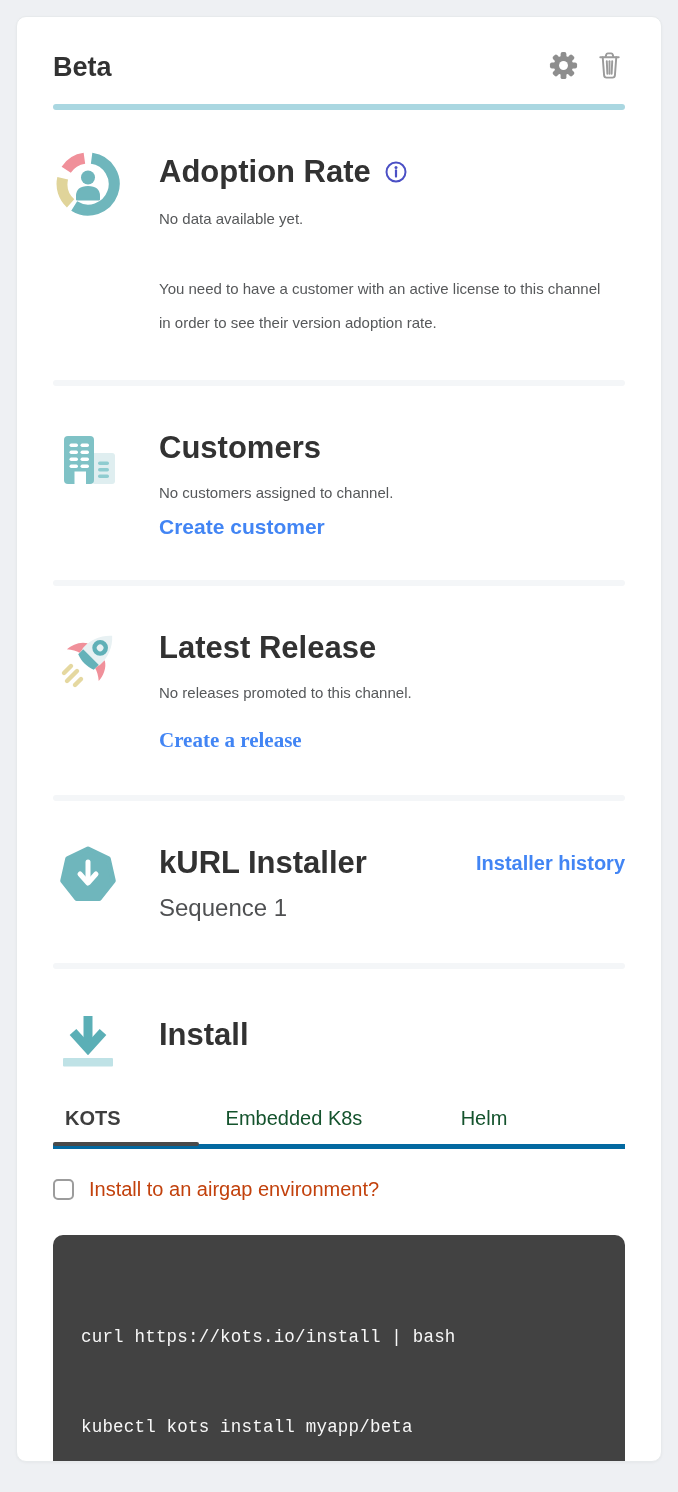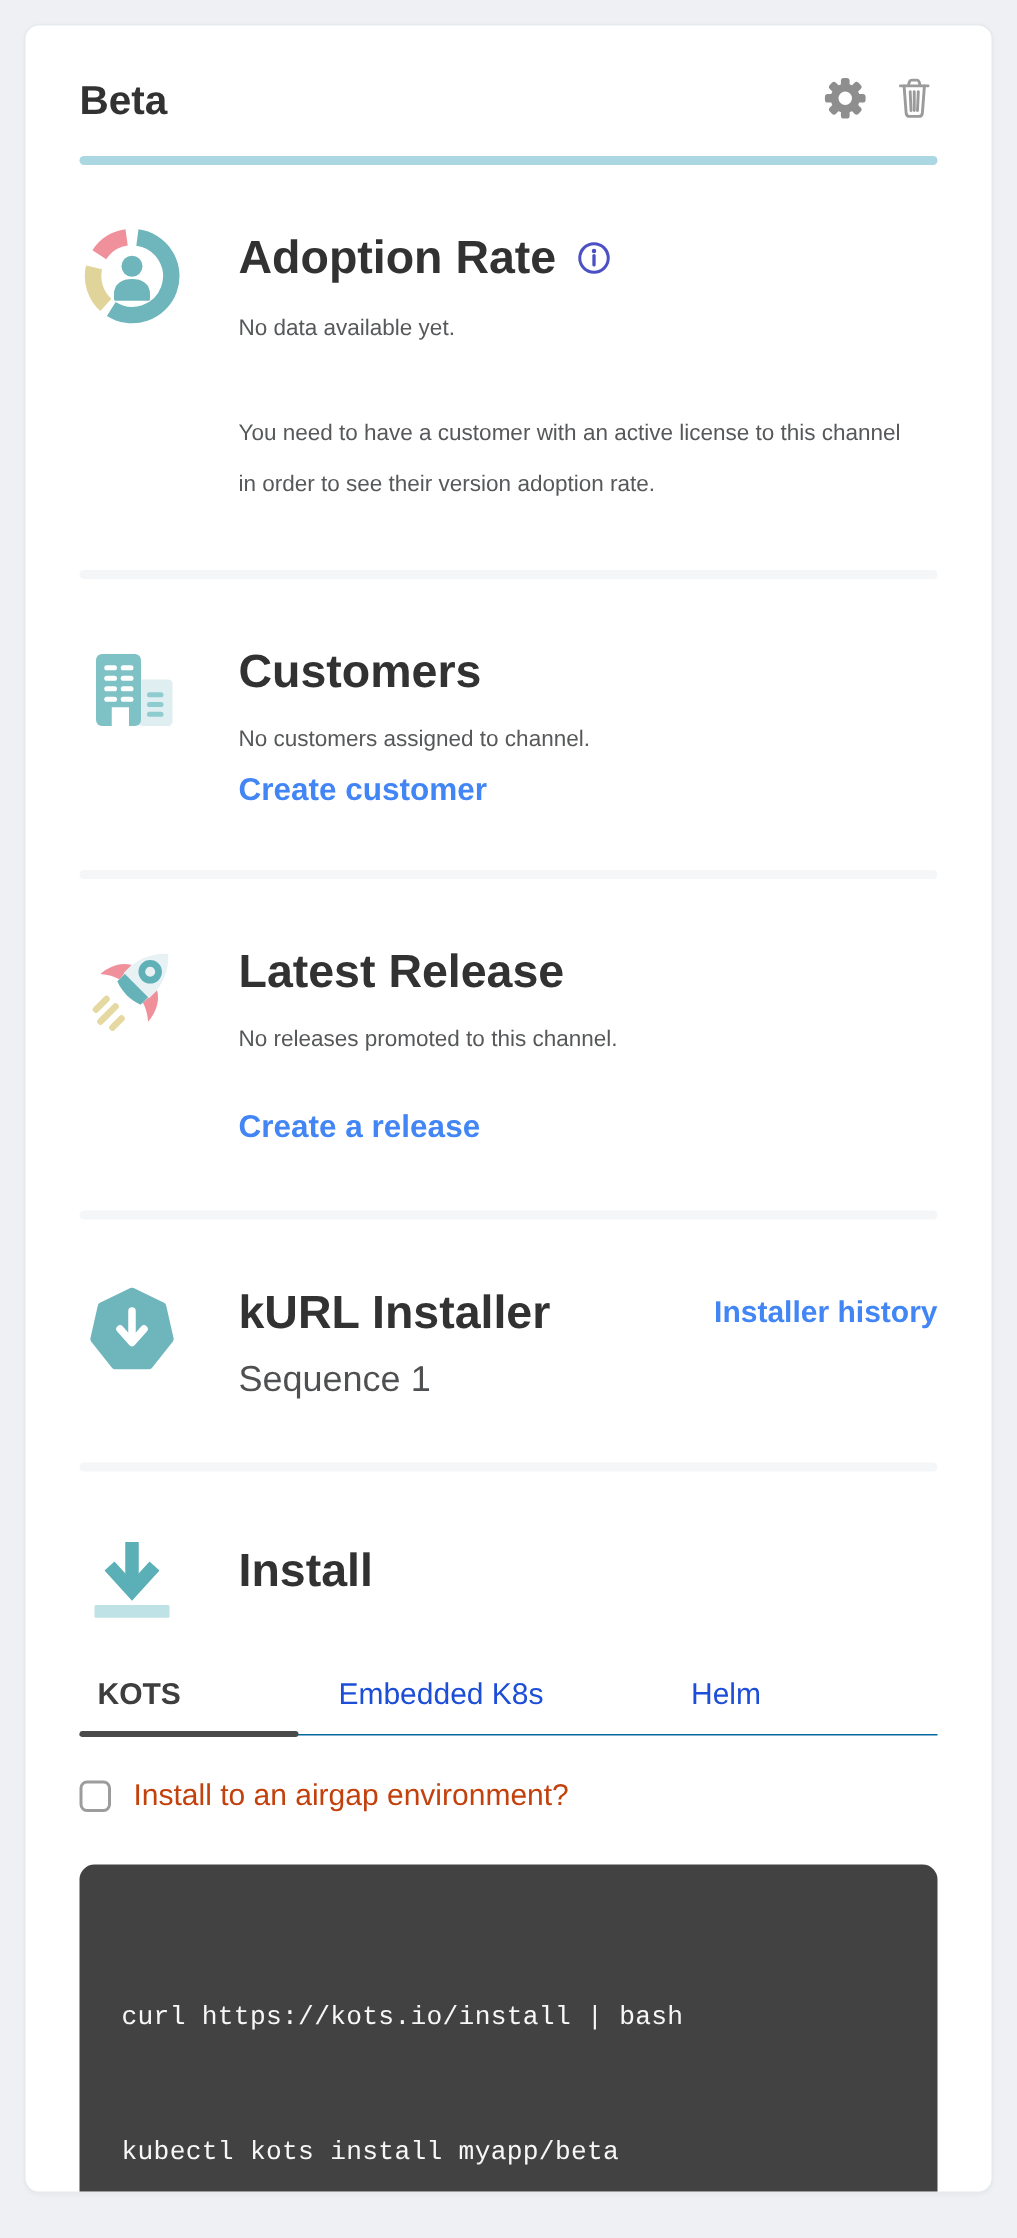--- a/index.html
+++ b/index.html
@@ -41,22 +41,22 @@
   .link { font-size:21px; font-weight:700; color:#4285f4; line-height:34px; text-decoration:none; cursor:pointer; display:inline-block; }
   .divider { height:6px; border-radius:3px; background:#f4f6f8; margin-top:40px; }
 
   
   .heading-row { display:flex; align-items:flex-start; justify-content:space-between; }
   .history-link { font-size:20px; font-weight:700; color:#4285f4; text-decoration:none; line-height:36px; cursor:pointer; }
   .sequence { font-size:24px; color:#4f5052; margin-top:10px; line-height:34px; }
 
   
   .install-section { margin-top:40px; }
-  .tabs { display:flex; margin-top:24px; border-bottom:1px solid #0369a1; }
-  .tab { font-size:20px; color:#1d4ed8; padding:10px 0 14px 0; text-align:center; width:190px; cursor:pointer; background:none; border:none; font-family:inherit; position:relative; }
+  .tabs { display:flex; margin-top:24px; border-bottom:5px solid #0369a1; }
+  .tab { font-size:20px; color:#14532d; padding:10px 0 14px 0; text-align:center; width:190px; cursor:pointer; background:none; border:none; font-family:inherit; position:relative; }
   .tab.first { width:146px; text-align:left; padding-left:12px; }
   .tab.active { color:#3e3e3e; font-weight:700; }
   .tab.active::after { content:""; position:absolute; left:0; right:0; bottom:-2px; height:4px; background:#4a4a4a; border-radius:2px; }
 
   
   .airgap-row { display:flex; align-items:center; margin-top:28px; cursor:pointer; }
   .checkbox { width:21px; height:21px; border:2px solid #9c9c9c; border-radius:5px; background:#fff; flex:0 0 21px; }
   .airgap-label { font-size:20px; color:#c2410c; margin-left:15px; line-height:24px; }
 
   
@@ -190,21 +190,21 @@
           <path d="M44 26 C51 30 54 38 54.5 45 C50.5 41.5 46.5 39.5 43 38.5 Z" fill="#f0909a"></path>
           <path d="M21 33 H43 V40.5 C35.7 43.3 28.3 43.3 21 40.5 Z" fill="#65b2b9"></path>
           <path d="M32 3.5 C40.5 11 44 21.5 44 30 L44 33.5 L20 33.5 L20 30 C20 21.5 23.5 11 32 3.5 Z" fill="#e8f1f3"></path>
           <circle cx="32" cy="20.5" r="5.6" fill="none" stroke="#5fb0b7" stroke-width="4.5"></circle>
         </g>
       </svg>
     </div>
     <div class="section-body">
       <h2>Latest Release</h2>
       <div class="muted msg" style="margin-top:10px;">No releases promoted to this channel.</div>
-      <a class="link" style="margin-top:25px;">Create a release</a>
+      <a class="link" style="margin-top:13px;font-family:Liberation Serif, serif;">Create a release</a>
     </div>
   </div>
 
   <div class="divider" style="margin-top:38px;"></div>
 
   <div class="section">
     <div class="section-icon">
       <svg viewBox="0 0 64 64" width="64" height="64">
         <polygon points="32,6 52.3,15.8 57.3,37.8 43.3,55.4 20.7,55.4 6.7,37.8 11.7,15.8" fill="#6fb6bc" stroke="#6fb6bc" stroke-width="5" stroke-linejoin="round"></polygon>
         <g stroke="#ffffff" stroke-width="5" stroke-linecap="round" stroke-linejoin="round" fill="none">

